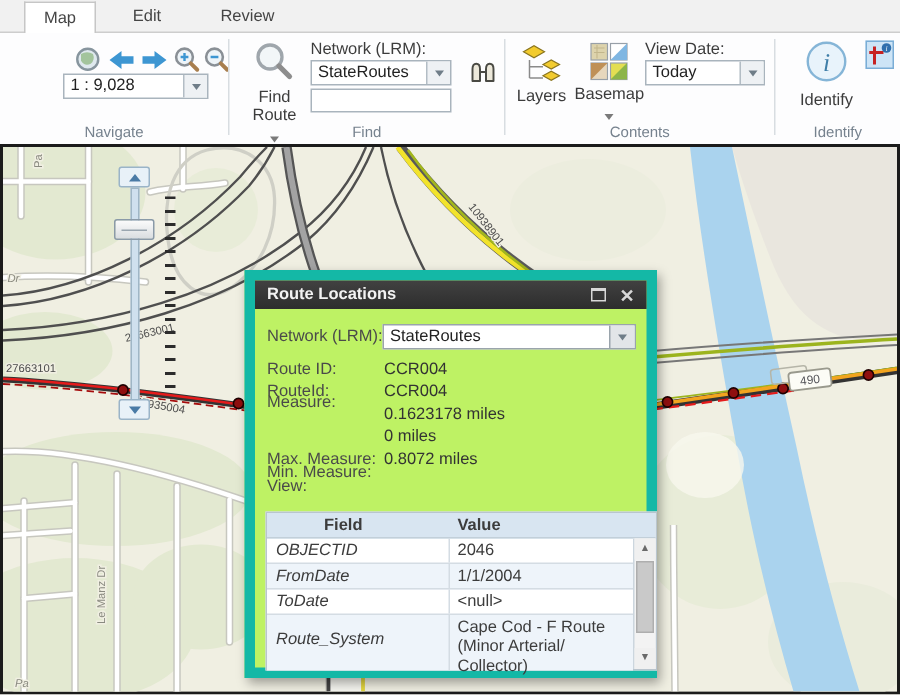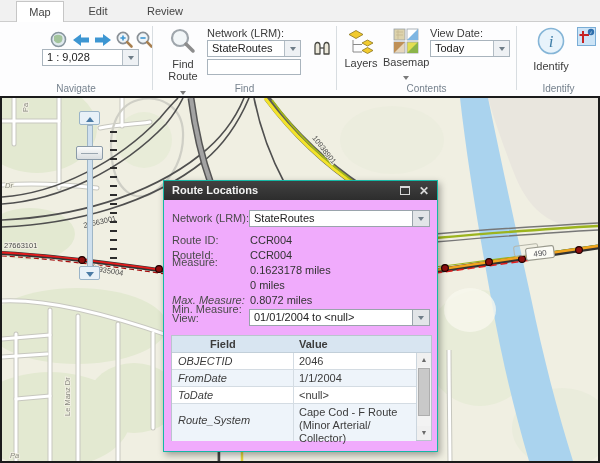--- a/index.html
+++ b/index.html
@@ -40,21 +40,21 @@
   .zs-btn { position:absolute; width:21px; height:14px; background:#e8f1f8; border:1px solid #9ab4c8; border-radius:2px; text-align:center; z-index:5; }
   .zs-tri-up { display:inline-block; width:0; height:0; border-left:4px solid transparent; border-right:4px solid transparent; border-bottom:5px solid #4a7ba6; margin-top:3px; }
   .zs-tri-down { display:inline-block; width:0; height:0; border-left:4px solid transparent; border-right:4px solid transparent; border-top:5px solid #4a7ba6; margin-top:4px; }
   .zs-track { position:absolute; left:87px; top:125px; width:6px; height:142px; background:#cfe0ee; border:1px solid #9fb6c6; z-index:4; }
   .zs-ticks { position:absolute; left:110px; top:131px; width:7px; height:128px; z-index:4;
       background:repeating-linear-gradient(to bottom, #2c2c2c 0 2px, transparent 2px 9px); }
   .zs-handle { position:absolute; left:76px; top:146px; width:27px; height:14px; background:linear-gradient(#fbfbfb,#d9dde0); border:1px solid #8a9aa8; border-radius:2px; z-index:6; }
   .zs-handle:after { content:""; position:absolute; left:4px; right:4px; top:6px; height:1px; background:#9aa6b0; }
 
   
-  .dialog { position:absolute; left:163px; top:180px; width:275px; height:272px; background:#f0abfc; border:1px solid #14b8a6; box-shadow:2px 3px 7px rgba(0,0,0,.35); z-index:10; }
+  .dialog { position:absolute; left:163px; top:180px; width:275px; height:272px; background:#bef264; border:7px solid #14b8a6; box-shadow:2px 3px 7px rgba(0,0,0,.35); z-index:10; }
   .dlg-title { position:absolute; left:0; top:0; right:0; height:19px; background:linear-gradient(#414141,#2d2d2d); color:#f2f2f2; font-weight:bold; line-height:19px; padding-left:8px; }
   .dlg-max { position:absolute; right:27px; top:5px; width:10px; height:9px; border:1px solid #d8d8d8; border-top:2px solid #d8d8d8; }
   .dlg-close { position:absolute; right:8px; top:2px; color:#d8d8d8; font-size:12px; line-height:16px; }
   .drow-label { position:absolute; left:8px; color:#4a4a4a; white-space:nowrap; }
   .drow-value { position:absolute; left:86px; color:#333; white-space:nowrap; }
   .dcombo { position:absolute; left:85px; right:7px; height:17px; background:#fff; border:1px solid #9aa4ac; }
   .dcombo .cval { position:absolute; left:4px; line-height:15px; white-space:nowrap; color:#222; }
   .dcombo .cbtn { position:absolute; right:0; top:0; width:17px; height:100%; background:#e2e5e8; border-left:1px solid #9aa4ac; text-align:center; }
   .dcombo .cbtn .caret-down { margin-top:6px; border-top-color:#6f7d88; }
   .dtable { position:absolute; left:7px; top:154px; width:261px; height:106px; border:1px solid #b9c5ce; background:#fff; }
@@ -355,28 +355,24 @@
     </div>
 
     <div class="drow-label" style="top:53px;">Route ID:</div>
     <div class="drow-value" style="top:53px;">CCR004</div>
     <div class="drow-label" style="top:68px;">RouteId:</div>
     <div class="drow-value" style="top:68px;">CCR004</div>
     <div class="drow-label" style="top:75px;">Measure:</div>
     <div class="drow-value" style="top:83px;">0.1623178 miles</div>
     <div class="drow-label" style="top:98px;margin-top:24px;">Min. Measure:</div>
     <div class="drow-value" style="top:98px;">0 miles</div>
-    <div class="drow-label" style="top:113px;font-style:italic;">Max. Measure:</div>
+    <div class="drow-label" style="top:113px;">Max. Measure:</div>
     <div class="drow-value" style="top:113px;">0.8072 miles</div>
 
     <div class="drow-label" style="top:131px;">View:</div>
-    <div class="dcombo" style="top:128px;">
-      <span class="cval">01/01/2004 to &lt;null&gt;</span>
-      <span class="cbtn"><span class="caret-down"></span></span>
-    </div>
 
     <div class="dtable">
       <div class="thead">
         <span class="th1">Field</span>
         <span class="th2">Value</span>
       </div>
       <div class="trow" style="top:17px; height:17px;">
         <span class="c1">OBJECTID</span>
         <span class="cdiv"></span>
         <span class="c2">2046</span>

